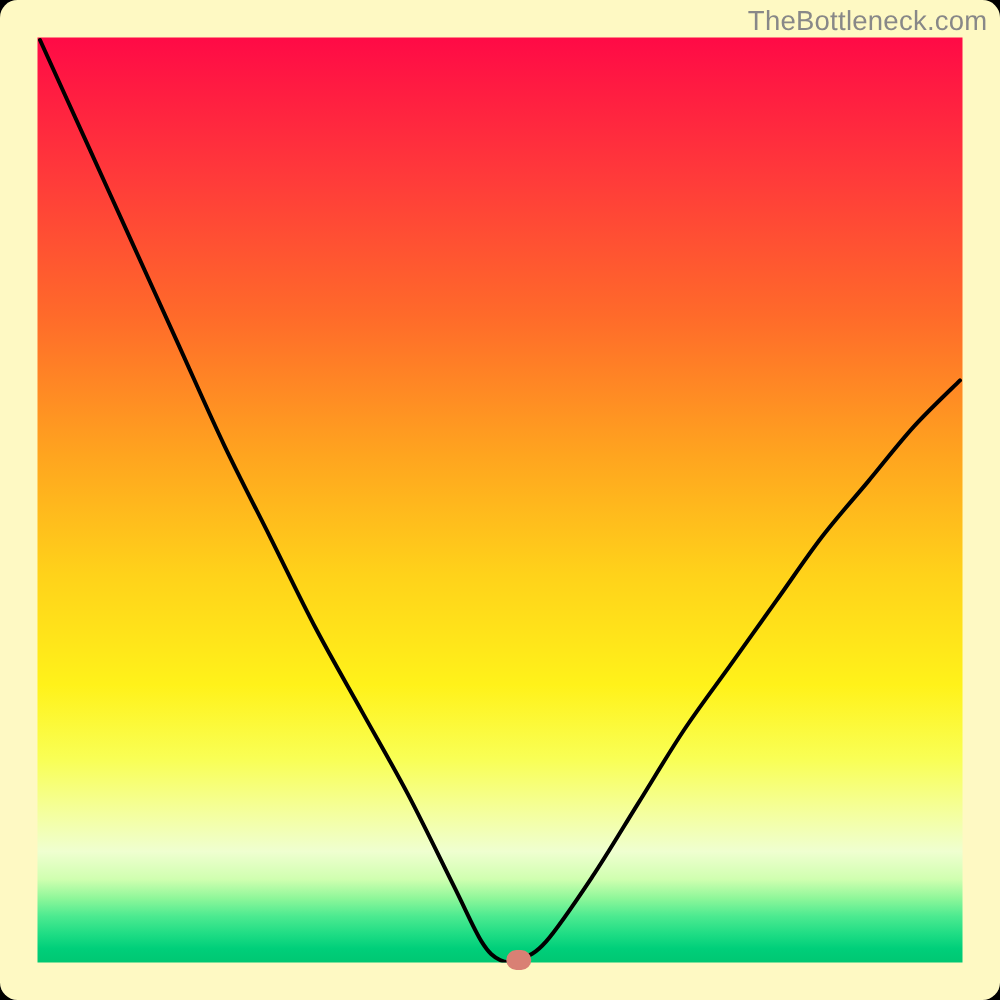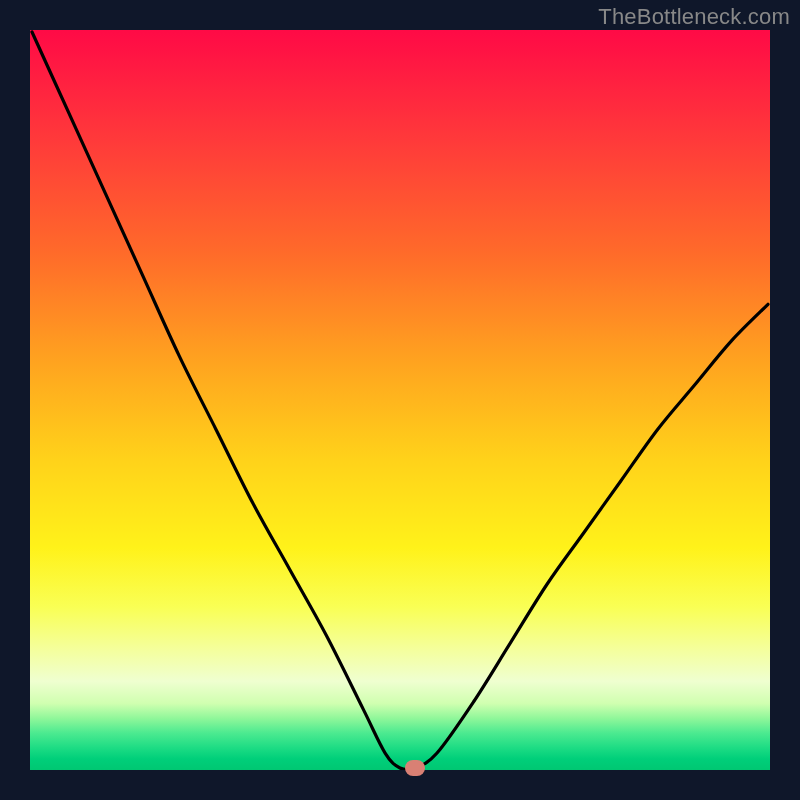--- a/index.html
+++ b/index.html
@@ -8,21 +8,22 @@
     width: 800px;
     height: 800px;
     background: #000;
     overflow: hidden;
     font-family: Arial, Helvetica, sans-serif;
   }
   .frame {
     position: relative;
     width: 800px;
     height: 800px;
-    background: #0f172a;
+    background: #fef9c3;
+    border-radius: 14px;
   }
   .plot-area {
     position: absolute;
     left: 30px;
     top: 30px;
     width: 740px;
     height: 740px;
     background: linear-gradient(
       to bottom,
       #ff0a46 0%,

